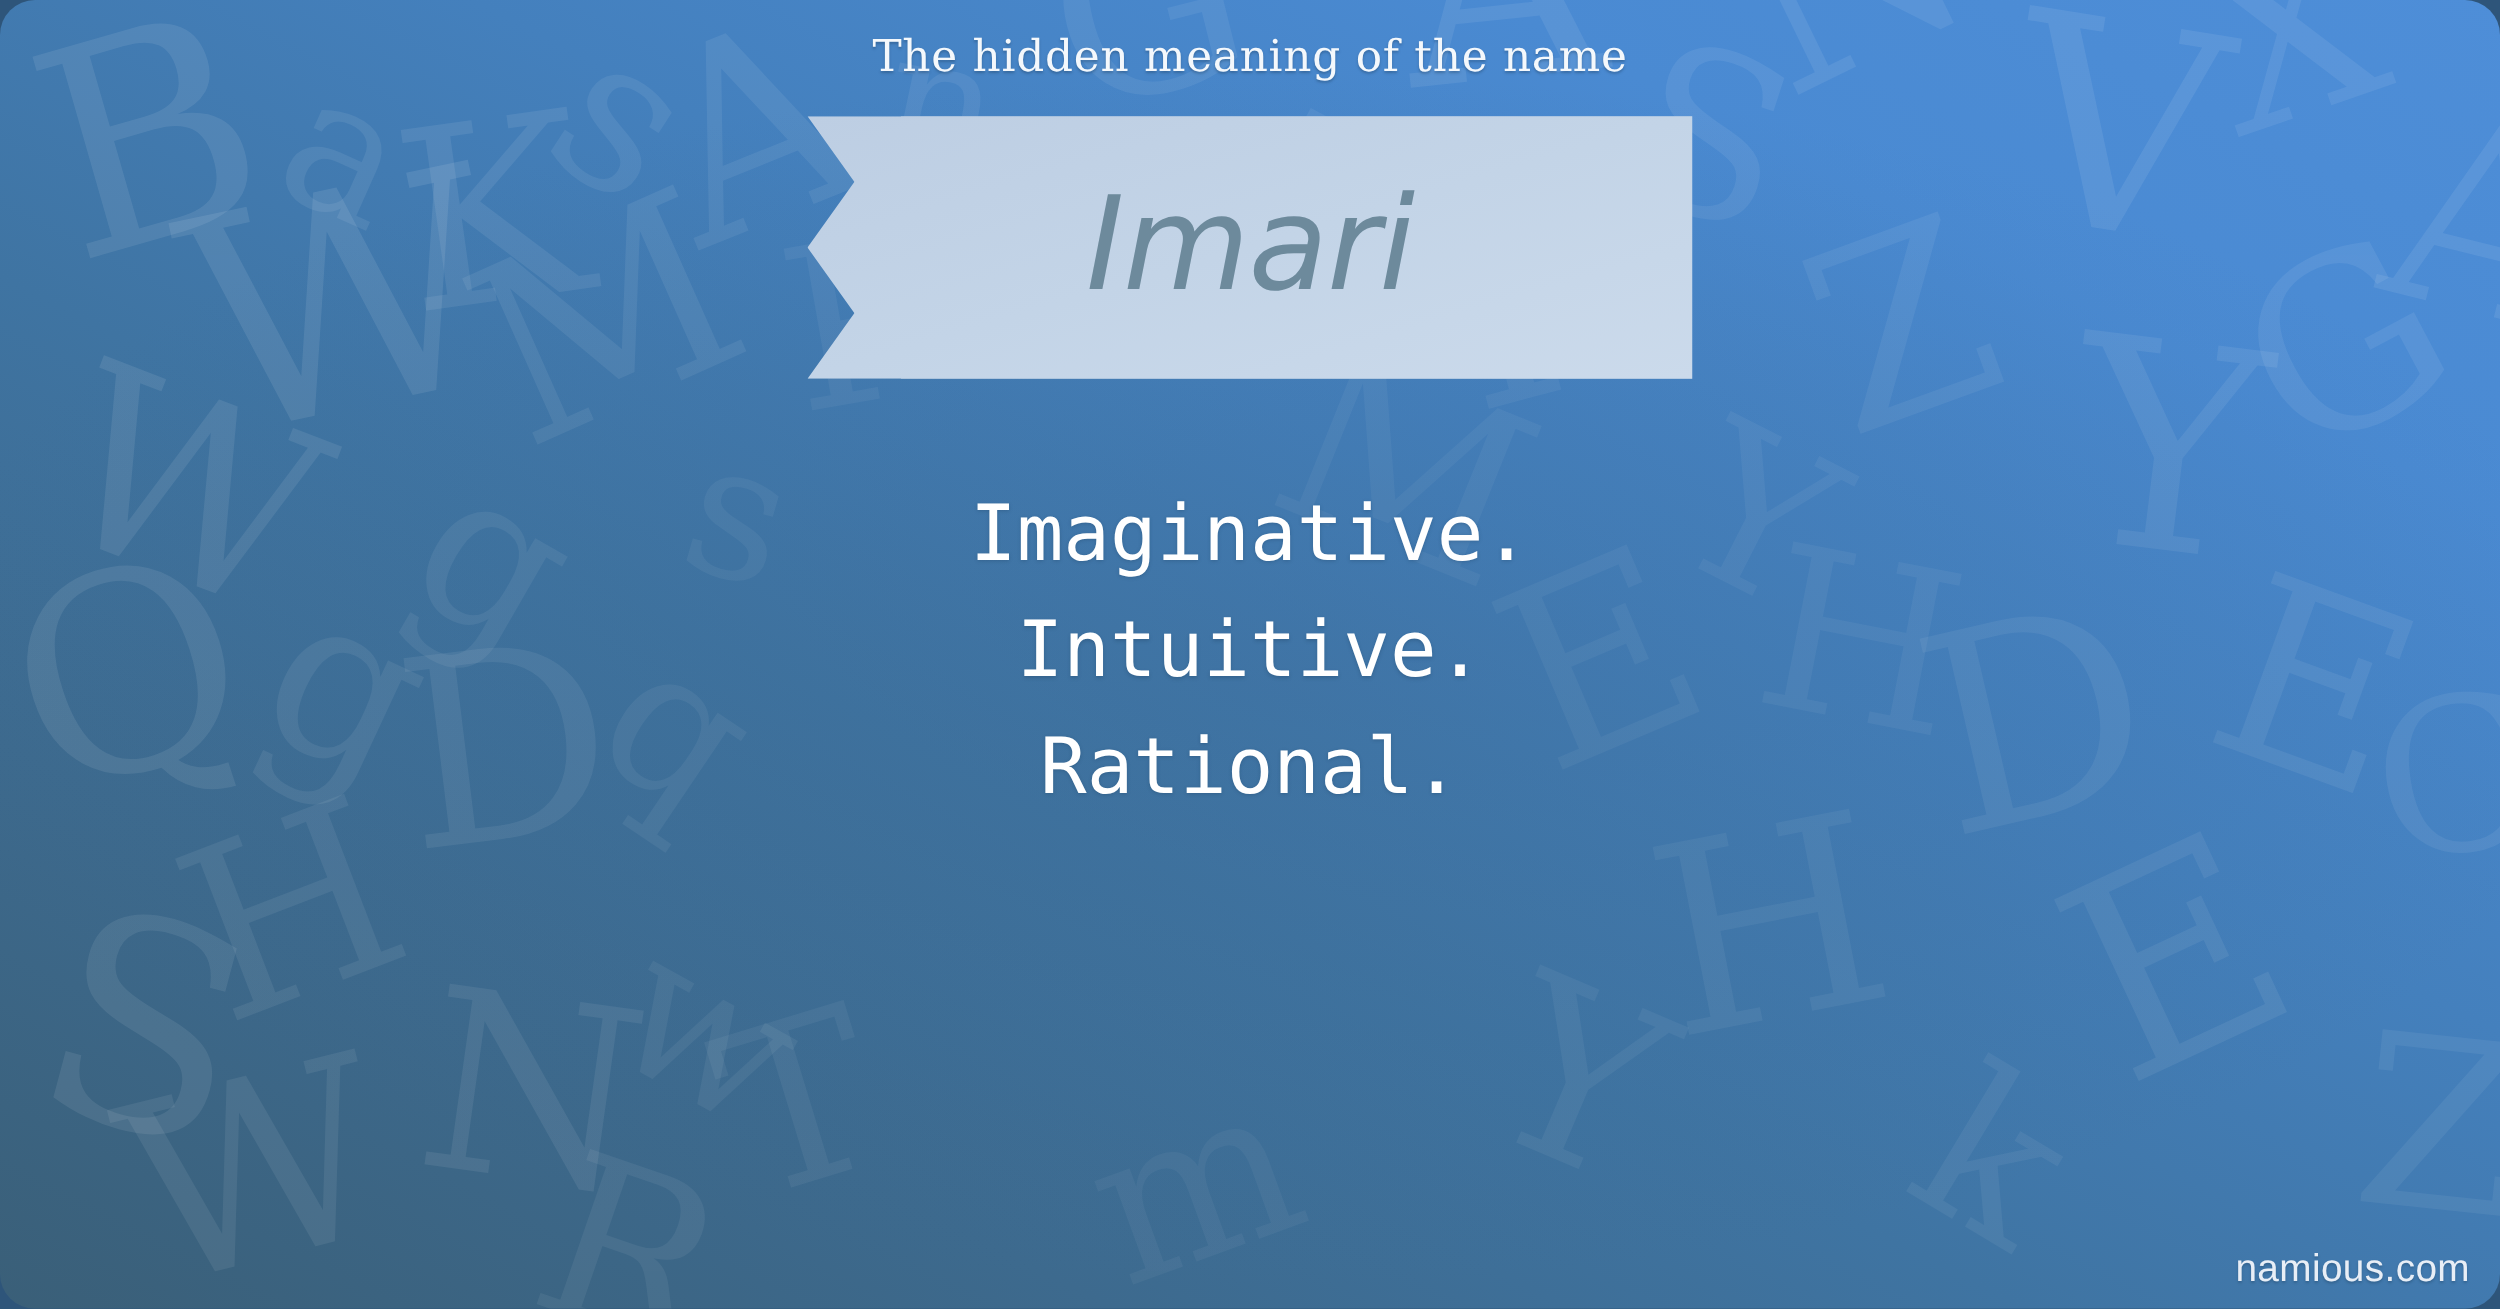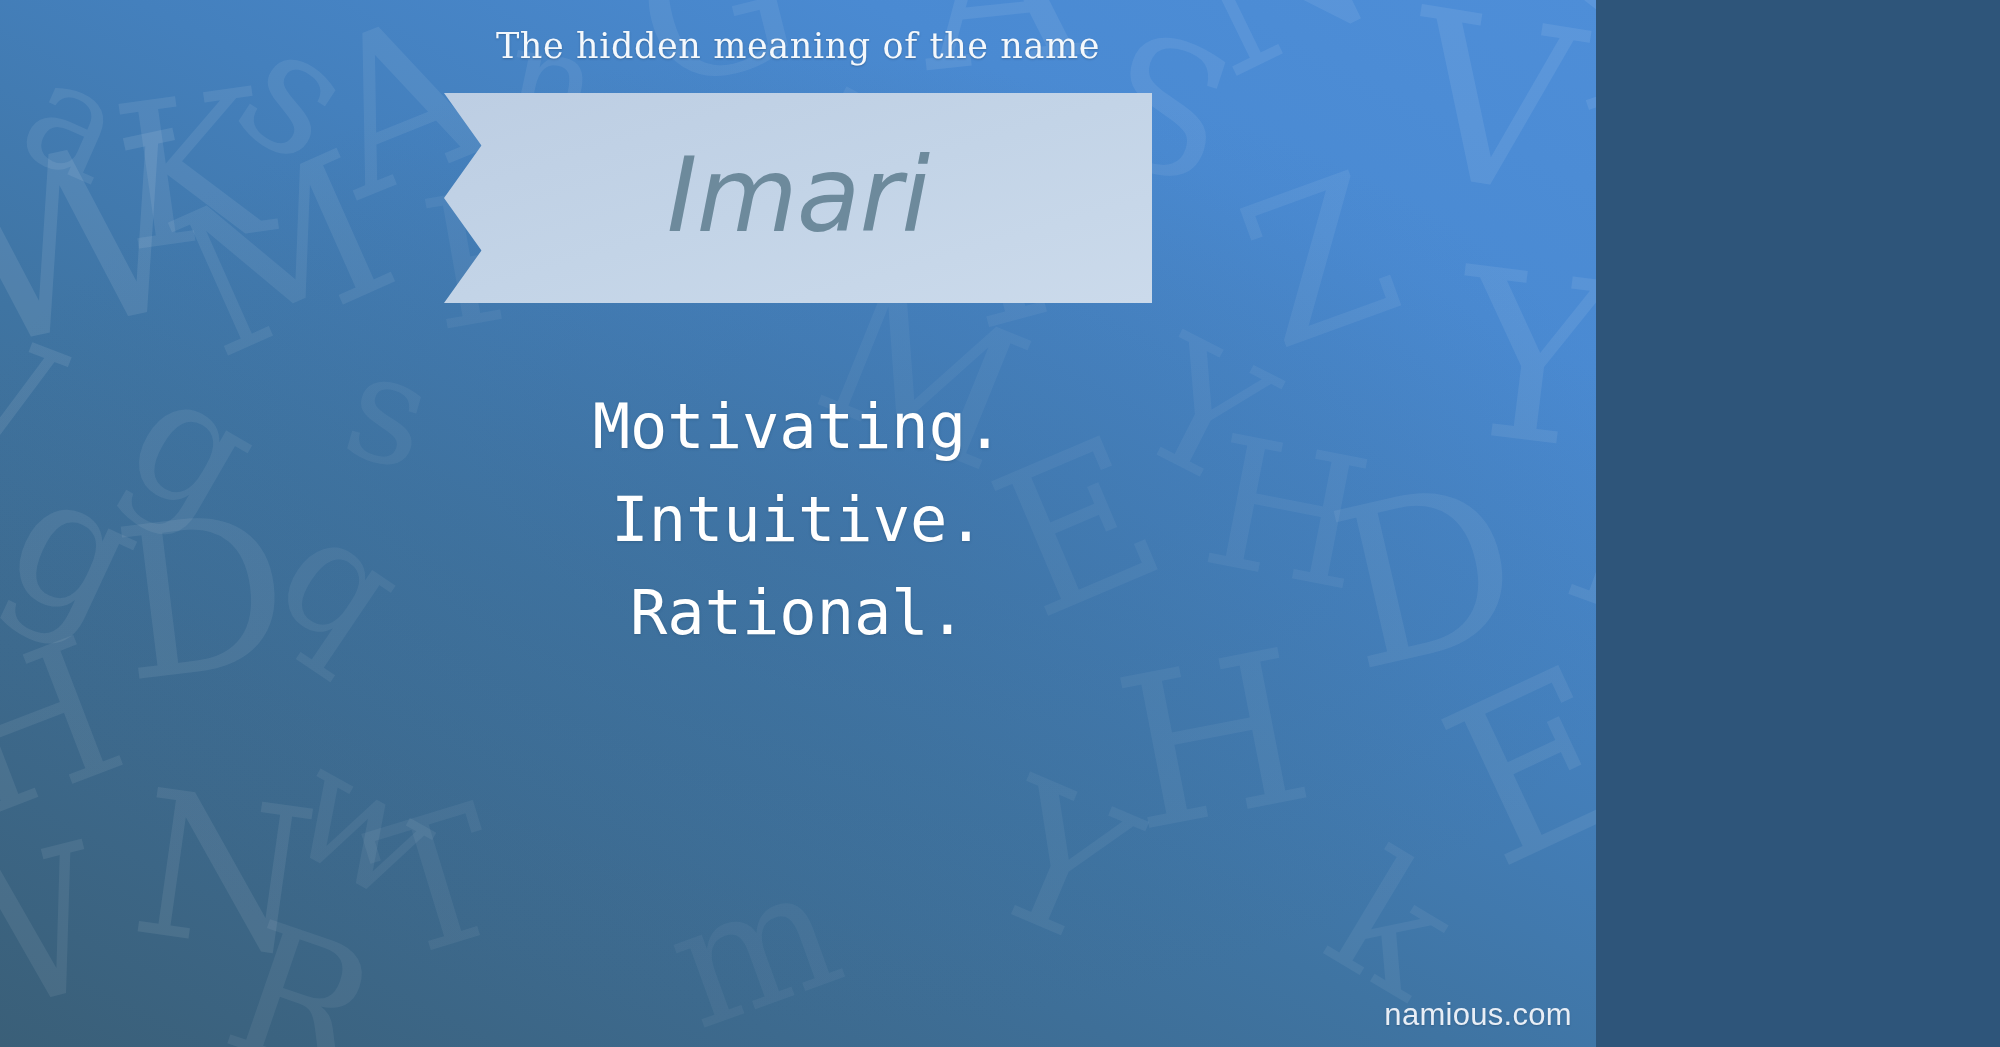--- a/index.html
+++ b/index.html
@@ -6,32 +6,33 @@
     margin: 0;
     padding: 0;
     background: #2e557a;
   }
   body {
     font-family: "DejaVu Serif", serif;
   }
 
   #stage {
     position: relative;
-    width: 1596px;
+    width: 2000px;
     height: 1047px;
     overflow: hidden;
     
     background:
       linear-gradient(27deg,
         #3a5f78 0%,
         #3d6a8e 22%,
         #3f74a2 40%,
         #4480bd 60%,
         #4a8ad2 80%,
         #4e8ed8 100%);
+    border-radius: 28px;
   }
 
   
   #bg-letters {
     position: absolute;
     inset: 0;
     overflow: hidden;
     pointer-events: none;
   }
   #bg-letters svg { display: block; width: 100%; height: 100%; }
@@ -205,20 +206,20 @@
       </defs>
       <path d="M0,0 L708,0 L708,210 L633,210 L708,105 L633,0 L708,0 L708,210 L0,210 L75,210 L0,105 L75,0 Z" fill="url(#bannerGrad)"></path>
       <polygon points="0,0 75,0 0,105 75,210 0,210" fill="none"></polygon>
       <polygon points="0,0 708,0 708,210 0,210" fill="none"></polygon>
       <path d="M0,0 L708,0 L633,105 L708,210 L0,210 L75,105 Z" fill="url(#bannerGrad)"></path>
     </svg>
     <div id="banner-name">Imari</div>
   </div>
 
   <div id="traits">
-    <div class="trait">Motivating.</div>
+    <div class="trait">Imaginative.</div>
     <div class="trait">Intuitive.</div>
     <div class="trait">Rational.</div>
   </div>
 
   <div id="watermark">namious.com</div>
 
 </div>
 
 </body></html>

